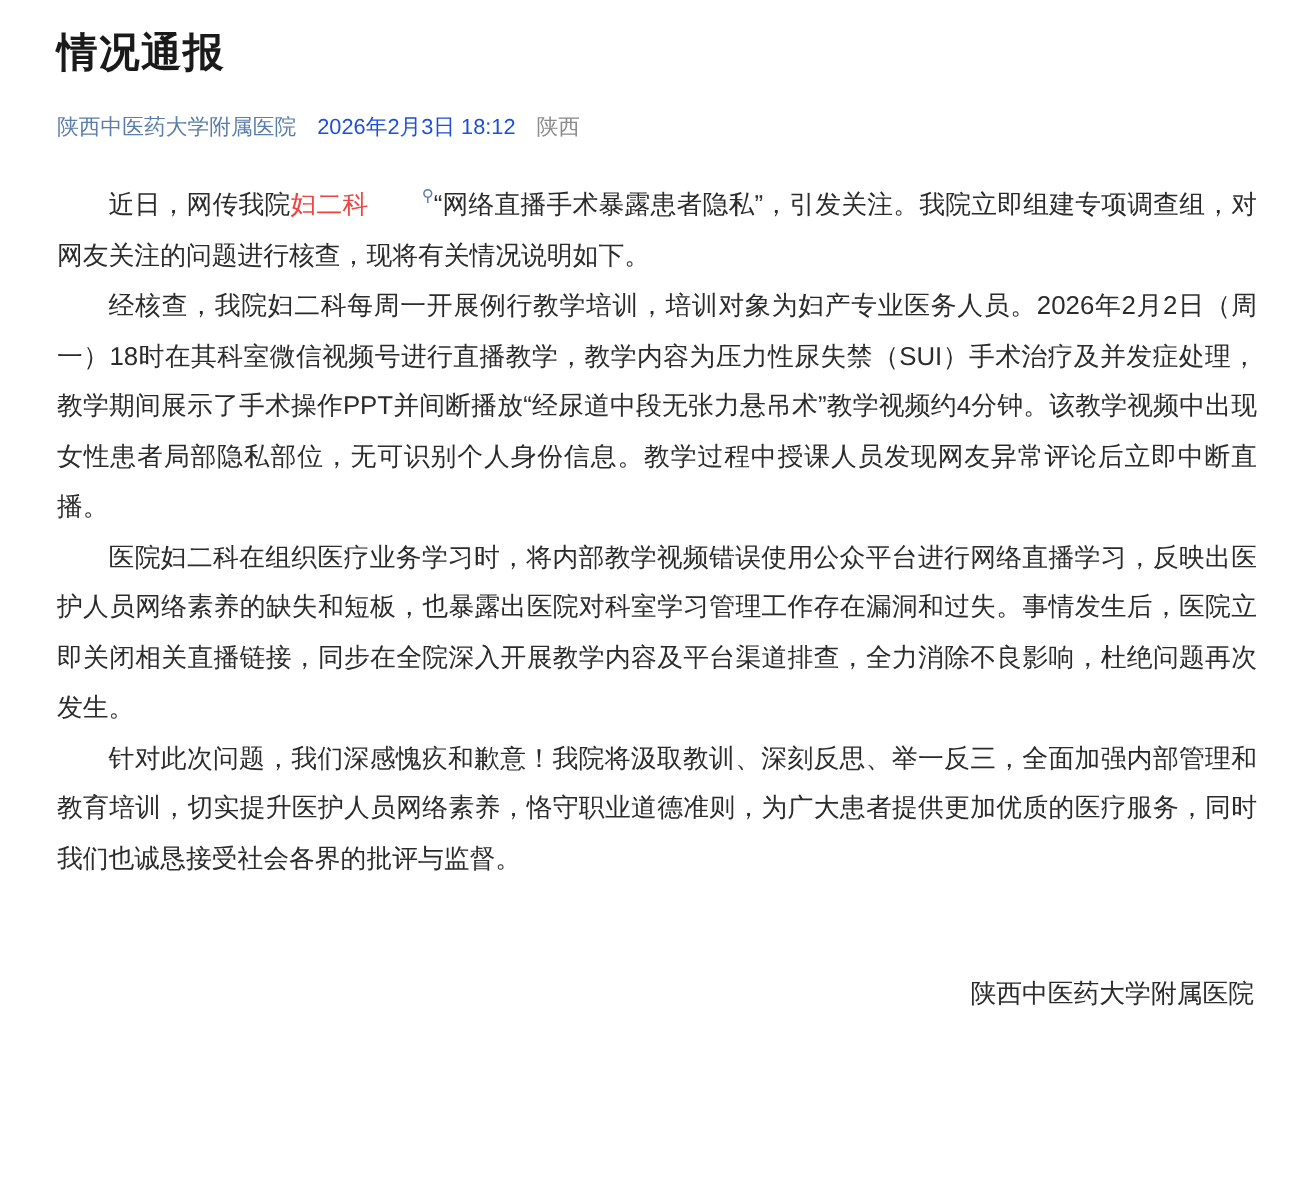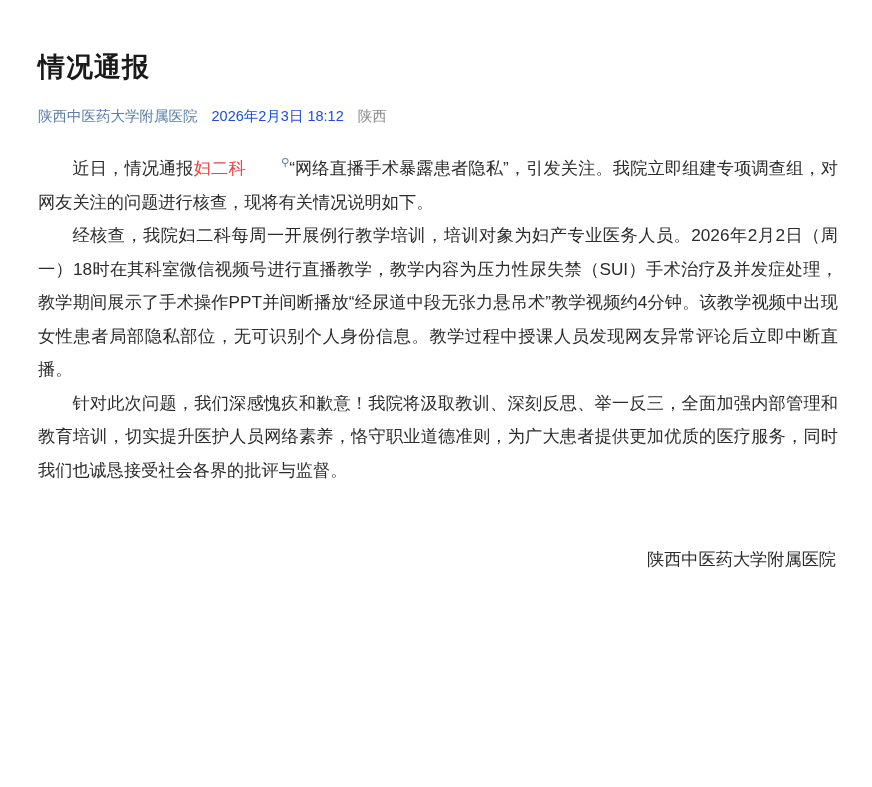--- a/index.html
+++ b/index.html
@@ -14,21 +14,20 @@
     color: #222222;
     overflow: hidden;
   }
   .page {
     width: 872px;
     height: 588px;
     box-sizing: border-box;
     padding: 18px 26px 0 38px;
     position: relative;
     background: #ffffff;
-    margin-top: 32px;
   }
   .article-title {
     font-size: 27px;
     font-weight: bold;
     color: #1a1a1a;
     letter-spacing: 1px;
     margin: 0 0 22px 0;
     line-height: 1.3;
   }
   .meta-line {
@@ -97,24 +96,25 @@
   <h1 class="article-title">情况通报</h1>
 
   <div class="meta-line">
     <span class="meta-source">陕西中医药大学附属医院</span>
     <span class="meta-time">2026年2月3日 18:12</span>
     <span class="meta-region">陕西</span>
   </div>
 
   <div class="body-text">
 
-    <p class="para"><span>近日，情况通报</span><a class="kw-link">妇二科</a><span class="search-glyph">⚲</span><span>“网络直播手术暴露患者隐私”，引发关注。我院立即组建专项调查组，对网友关注的问题进行核查，现将有关情况说明如下。</span></p>
+    <p class="para"><span>近日，网传我院</span><a class="kw-link">妇二科</a><span class="search-glyph">⚲</span><span>“网络直播手术暴露患者隐私”，引发关注。我院立即组建专项调查组，对网友关注的问题进行核查，现将有关情况说明如下。</span></p>
 
     <p class="para">经核查，我院妇二科每周一开展例行教学培训，培训对象为妇产专业医务人员。2026年2月2日（周一）18时在其科室微信视频号进行直播教学，教学内容为压力性尿失禁（SUI）手术治疗及并发症处理，教学期间展示了手术操作PPT并间断播放“经尿道中段无张力悬吊术”教学视频约4分钟。该教学视频中出现女性患者局部隐私部位，无可识别个人身份信息。教学过程中授课人员发现网友异常评论后立即中断直播。</p>
 
+    <p class="para">医院妇二科在组织医疗业务学习时，将内部教学视频错误使用公众平台进行网络直播学习，反映出医护人员网络素养的缺失和短板，也暴露出医院对科室学习管理工作存在漏洞和过失。事情发生后，医院立即关闭相关直播链接，同步在全院深入开展教学内容及平台渠道排查，全力消除不良影响，杜绝问题再次发生。</p>
 
 
     <p class="para">针对此次问题，我们深感愧疚和歉意！我院将汲取教训、深刻反思、举一反三，全面加强内部管理和教育培训，切实提升医护人员网络素养，恪守职业道德准则，为广大患者提供更加优质的医疗服务，同时我们也诚恳接受社会各界的批评与监督。</p>
 
   </div>
 
   <div class="signature">
     <span class="sig-line">陕西中医药大学附属医院</span>
   </div>
 

